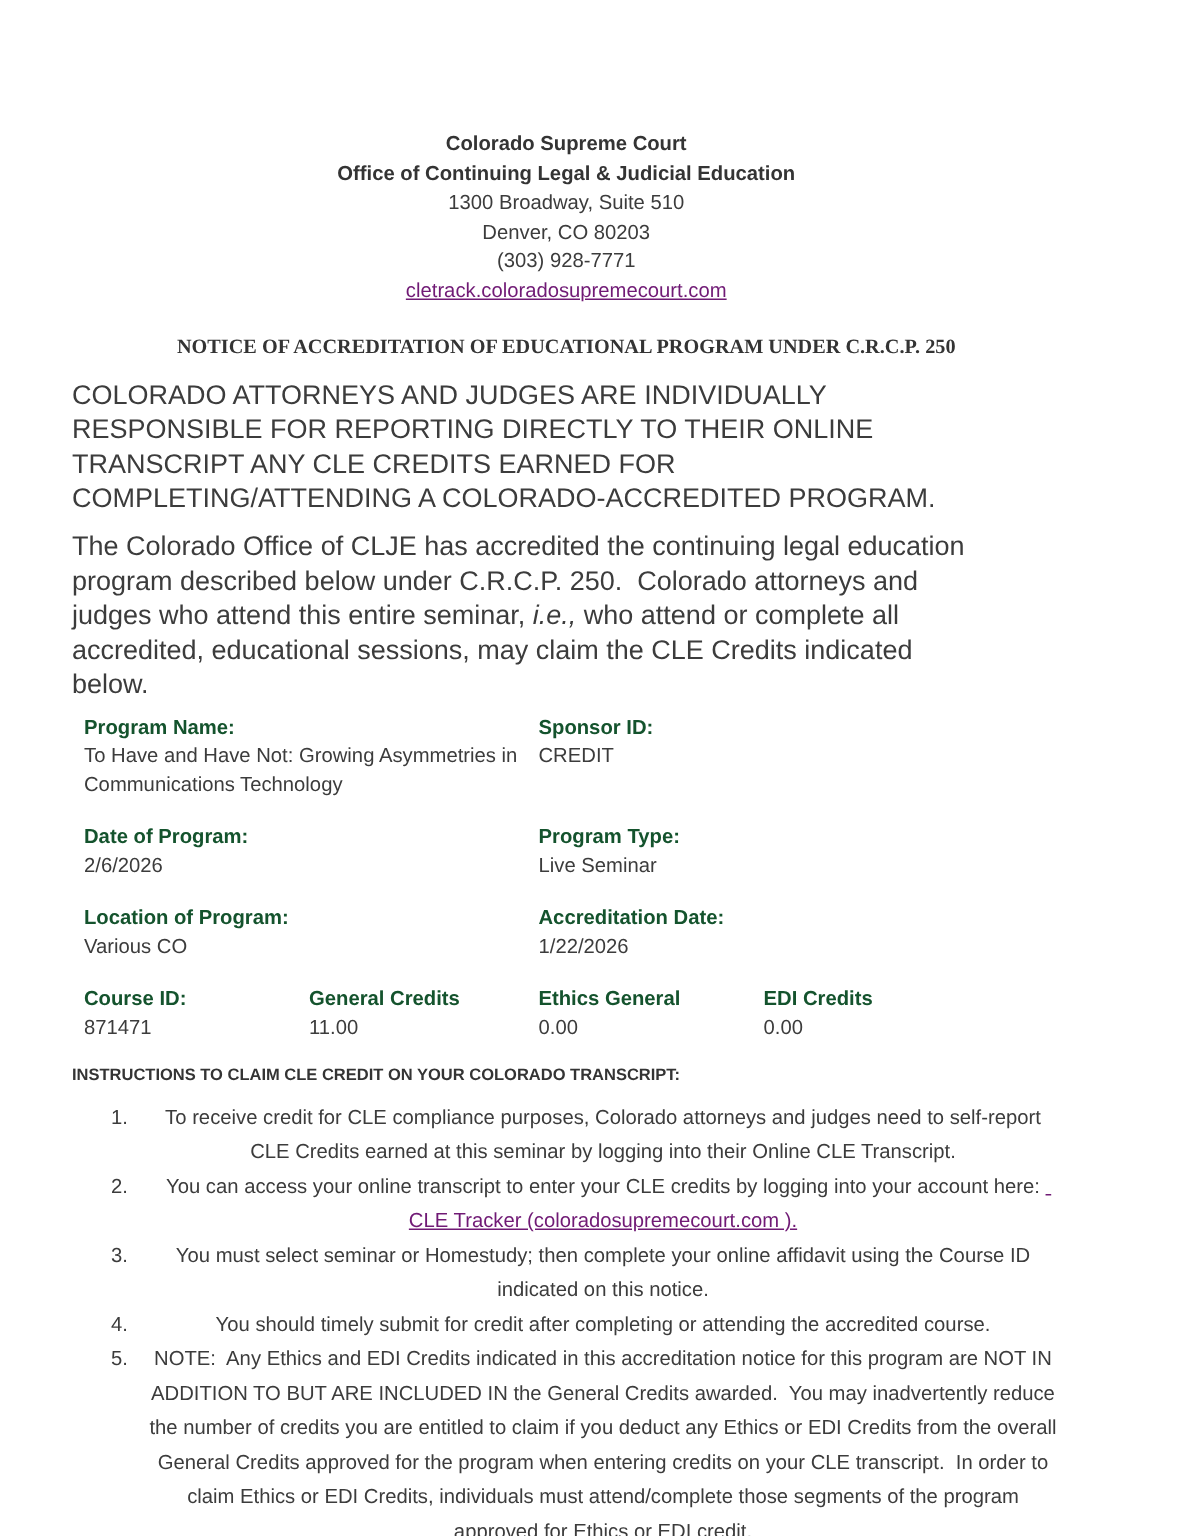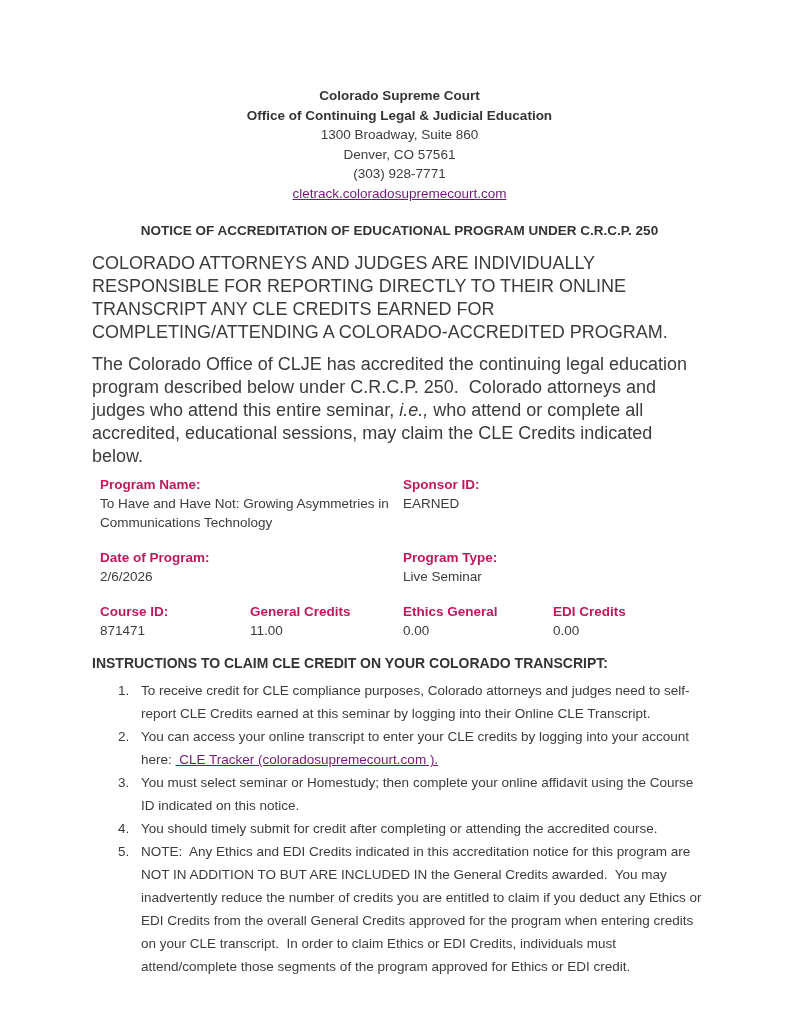--- a/index.html
+++ b/index.html
@@ -5,37 +5,38 @@
   * { box-sizing: border-box; }
   html, body { margin: 0; padding: 0; background: #ffffff; }
   body {
     width: 791px; height: 1024px;
     font-family: "Liberation Sans", sans-serif;
     color: #3c3c3c;
     overflow: hidden;
   }
   .page {
     width: 791px; height: 736px;
-    padding: 86px 84px 40px 92px;
+    padding: 86px 84px 40px 48px;
     background: #ffffff;
   }
   .doc-header { text-align: center; font-size: 13.5px; line-height: 19.5px; }
   .hdr-bold { font-weight: 700; color: #343434; }
   a.link {
     color: #701a75;
     text-decoration: underline;
     cursor: pointer;
   }
   .notice-title {
     text-align: center;
     font-weight: 700;
     font-size: 13.5px;
     color: #343434;
     margin-top: 18px;
     line-height: 20px;
+    font-family: Liberation Serif, serif;
   }
   .para {
     font-size: 18px;
     line-height: 23px;
     margin: 9px 0 0 0;
     white-space: pre-wrap;
     max-width: 615px;
   }
   .details {
     margin-top: 7px;
@@ -46,79 +47,89 @@
   .detail-row {
     display: grid;
     grid-template-columns: 303px 1fr;
     margin-bottom: 16px;
   }
   .credits-row {
     display: grid;
     grid-template-columns: 150px 153px 150px 1fr;
     margin-bottom: 0;
   }
-  .lbl { font-weight: 700; color: #be185d; }
+  .lbl { font-weight: 700; color: #14532d; }
   .val { white-space: pre-wrap; }
   .val-narrow { max-width: 292px; }
   .instr-heading {
     font-weight: 700;
-    font-size: 14px;
+    font-size: 11px;
     color: #343434;
     margin-top: 13px;
     line-height: 20px;
   }
   .list { margin-top: 6px; font-size: 13.5px; }
   .list-item { display: flex; padding-left: 26px; line-height: 23px; }
   .num { flex: 0 0 23px; }
-  .item-text { flex: 1; white-space: pre-wrap; }
+  .item-text { flex: 1; white-space: pre-wrap; text-align: center; }
 </style>
 </head>
 <body>
 
 <div class="page">
 
   <div class="doc-header">
     <div class="hdr-bold">Colorado Supreme Court</div>
     <div class="hdr-bold">Office of Continuing Legal &amp; Judicial Education</div>
-    <div>1300 Broadway, Suite 860</div>
-    <div>Denver, CO 57561</div>
+    <div>1300 Broadway, Suite 510</div>
+    <div>Denver, CO 80203</div>
     <div>(303) 928-7771</div>
     <div><a class="link">cletrack.coloradosupremecourt.com</a></div>
   </div>
 
   <div class="notice-title">NOTICE OF ACCREDITATION OF EDUCATIONAL PROGRAM UNDER C.R.C.P. 250</div>
 
   <p class="para" style="margin-top:11px;">COLORADO ATTORNEYS AND JUDGES ARE INDIVIDUALLY RESPONSIBLE FOR REPORTING DIRECTLY TO THEIR ONLINE TRANSCRIPT ANY CLE CREDITS EARNED FOR COMPLETING/ATTENDING A COLORADO-ACCREDITED PROGRAM.</p>
 
   <p class="para"><span>The Colorado Office of CLJE has accredited the continuing legal education program described below under C.R.C.P. 250.  Colorado attorneys and judges who attend this entire seminar, </span><em>i.e.,</em><span> who attend or complete all accredited, educational sessions, may claim the CLE Credits indicated below.</span></p>
 
   <div class="details">
 
     <div class="detail-row">
       <div>
         <div class="lbl">Program Name:</div>
         <div class="val val-narrow">To Have and Have Not: Growing Asymmetries in Communications Technology</div>
       </div>
       <div>
         <div class="lbl">Sponsor ID:</div>
-        <div class="val">EARNED</div>
+        <div class="val">CREDIT</div>
       </div>
     </div>
 
     <div class="detail-row">
       <div>
         <div class="lbl">Date of Program:</div>
         <div class="val">2/6/2026</div>
       </div>
       <div>
         <div class="lbl">Program Type:</div>
         <div class="val">Live Seminar</div>
       </div>
     </div>
 
+    <div class="detail-row">
+      <div>
+        <div class="lbl">Location of Program:</div>
+        <div class="val">Various CO</div>
+      </div>
+      <div>
+        <div class="lbl">Accreditation Date:</div>
+        <div class="val">1/22/2026</div>
+      </div>
+    </div>
 
     <div class="credits-row">
       <div>
         <div class="lbl">Course ID:</div>
         <div class="val">871471</div>
       </div>
       <div>
         <div class="lbl">General Credits</div>
         <div class="val">11.00</div>
       </div>

